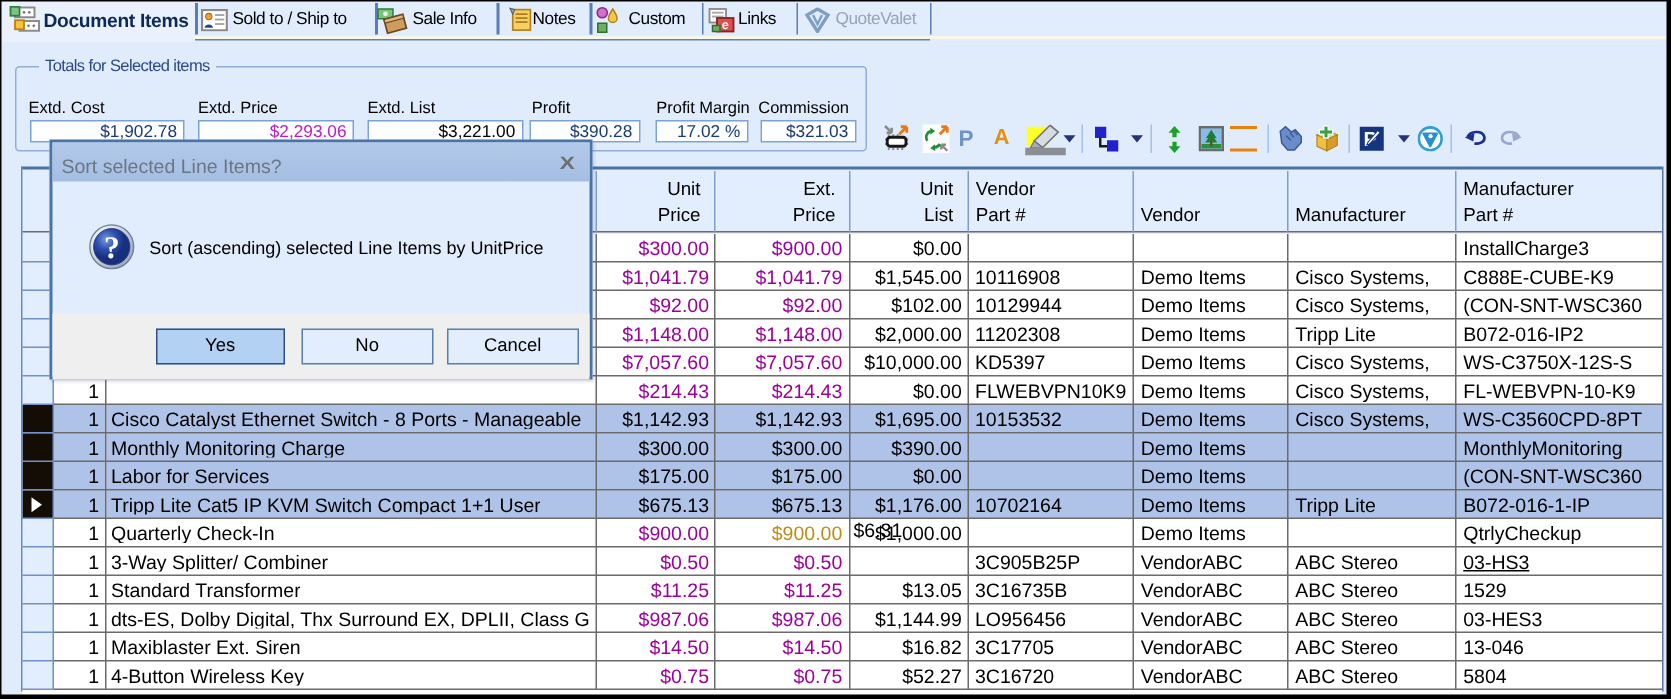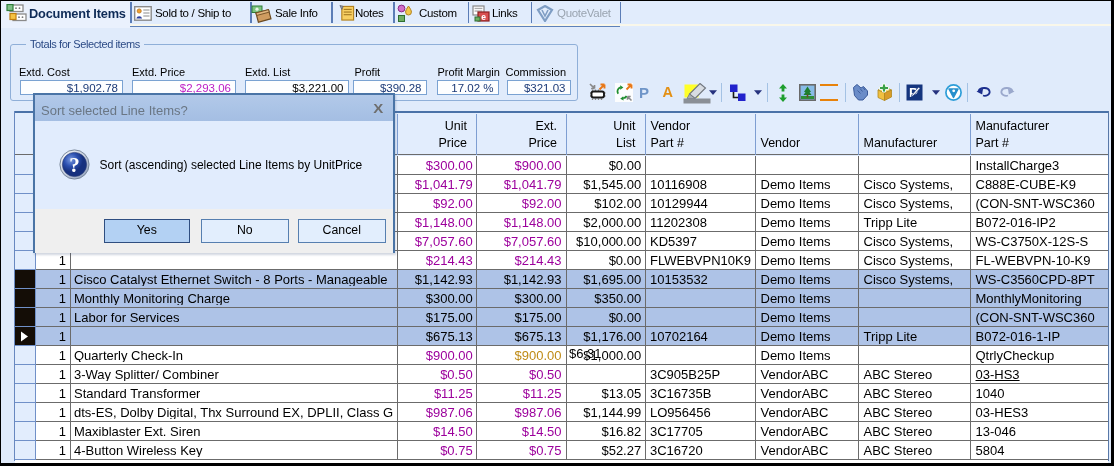--- a/index.html
+++ b/index.html
@@ -309,31 +309,32 @@
 <div class="t" style="left:479.0px;top:272.9px;width:82.5px;font-size:13.0px;color:#000;font-weight:normal;text-align:right;line-height:1;">$1,142.93</div>
 <div class="t" style="left:569.0px;top:272.9px;width:72.2px;font-size:13.0px;color:#000;font-weight:normal;text-align:right;line-height:1;">$1,695.00</div>
 <div class="t" style="left:650.0px;top:272.9px;font-size:13.0px;color:#000;font-weight:normal;text-align:left;line-height:1;">10153532</div>
 <div class="t" style="left:760.5px;top:272.9px;font-size:13.0px;color:#000;font-weight:normal;text-align:left;line-height:1;">Demo Items</div>
 <div class="t" style="left:863.5px;top:272.9px;font-size:13.0px;color:#000;font-weight:normal;text-align:left;line-height:1;">Cisco Systems,</div>
 <div class="t" style="left:975.5px;top:272.9px;font-size:13.0px;color:#000;font-weight:normal;text-align:left;line-height:1;">WS-C3560CPD-8PT</div>
 <div class="t" style="left:38.2px;top:291.9px;width:27.799999999999997px;font-size:13.0px;color:#000;font-weight:normal;text-align:right;line-height:1;">1</div>
 <div class="t" style="left:74.0px;top:291.9px;font-size:13.0px;color:#000;font-weight:normal;text-align:left;line-height:1;max-width:322px;overflow:hidden;">Monthly Monitoring Charge</div>
 <div class="t" style="left:399.5px;top:291.9px;width:73.2px;font-size:13.0px;color:#000;font-weight:normal;text-align:right;line-height:1;">$300.00</div>
 <div class="t" style="left:479.0px;top:291.9px;width:82.5px;font-size:13.0px;color:#000;font-weight:normal;text-align:right;line-height:1;">$300.00</div>
-<div class="t" style="left:569.0px;top:291.9px;width:72.2px;font-size:13.0px;color:#000;font-weight:normal;text-align:right;line-height:1;">$350.00</div>
+<div class="t" style="left:569.0px;top:291.9px;width:72.2px;font-size:13.0px;color:#000;font-weight:normal;text-align:right;line-height:1;">$390.00</div>
 <div class="t" style="left:760.5px;top:291.9px;font-size:13.0px;color:#000;font-weight:normal;text-align:left;line-height:1;">Demo Items</div>
 <div class="t" style="left:975.5px;top:291.9px;font-size:13.0px;color:#000;font-weight:normal;text-align:left;line-height:1;">MonthlyMonitoring</div>
 <div class="t" style="left:38.2px;top:310.9px;width:27.799999999999997px;font-size:13.0px;color:#000;font-weight:normal;text-align:right;line-height:1;">1</div>
 <div class="t" style="left:74.0px;top:310.9px;font-size:13.0px;color:#000;font-weight:normal;text-align:left;line-height:1;max-width:322px;overflow:hidden;">Labor for Services</div>
 <div class="t" style="left:399.5px;top:310.9px;width:73.2px;font-size:13.0px;color:#000;font-weight:normal;text-align:right;line-height:1;">$175.00</div>
 <div class="t" style="left:479.0px;top:310.9px;width:82.5px;font-size:13.0px;color:#000;font-weight:normal;text-align:right;line-height:1;">$175.00</div>
 <div class="t" style="left:569.0px;top:310.9px;width:72.2px;font-size:13.0px;color:#000;font-weight:normal;text-align:right;line-height:1;">$0.00</div>
 <div class="t" style="left:760.5px;top:310.9px;font-size:13.0px;color:#000;font-weight:normal;text-align:left;line-height:1;">Demo Items</div>
 <div class="t" style="left:975.5px;top:310.9px;font-size:13.0px;color:#000;font-weight:normal;text-align:left;line-height:1;">(CON-SNT-WSC360</div>
 <div class="t" style="left:38.2px;top:329.9px;width:27.799999999999997px;font-size:13.0px;color:#000;font-weight:normal;text-align:right;line-height:1;">1</div>
+<div class="t" style="left:74.0px;top:329.9px;font-size:13.0px;color:#000;font-weight:normal;text-align:left;line-height:1;max-width:322px;overflow:hidden;">Tripp Lite Cat5 IP KVM Switch Compact 1+1 User</div>
 <div class="t" style="left:399.5px;top:329.9px;width:73.2px;font-size:13.0px;color:#000;font-weight:normal;text-align:right;line-height:1;">$675.13</div>
 <div class="t" style="left:479.0px;top:329.9px;width:82.5px;font-size:13.0px;color:#000;font-weight:normal;text-align:right;line-height:1;">$675.13</div>
 <div class="t" style="left:569.0px;top:329.9px;width:72.2px;font-size:13.0px;color:#000;font-weight:normal;text-align:right;line-height:1;">$1,176.00</div>
 <div class="t" style="left:650.0px;top:329.9px;font-size:13.0px;color:#000;font-weight:normal;text-align:left;line-height:1;">10702164</div>
 <div class="t" style="left:760.5px;top:329.9px;font-size:13.0px;color:#000;font-weight:normal;text-align:left;line-height:1;">Demo Items</div>
 <div class="t" style="left:863.5px;top:329.9px;font-size:13.0px;color:#000;font-weight:normal;text-align:left;line-height:1;">Tripp Lite</div>
 <div class="t" style="left:975.5px;top:329.9px;font-size:13.0px;color:#000;font-weight:normal;text-align:left;line-height:1;">B072-016-1-IP</div>
 <div class="t" style="left:38.2px;top:348.9px;width:27.799999999999997px;font-size:13.0px;color:#000;font-weight:normal;text-align:right;line-height:1;">1</div>
 <div class="t" style="left:74.0px;top:348.9px;font-size:13.0px;color:#000;font-weight:normal;text-align:left;line-height:1;max-width:322px;overflow:hidden;">Quarterly Check-In</div>
 <div class="t" style="left:399.5px;top:348.9px;width:73.2px;font-size:13.0px;color:#9c009c;font-weight:normal;text-align:right;line-height:1;">$900.00</div>
@@ -351,21 +352,21 @@
 <div class="t" style="left:863.5px;top:367.9px;font-size:13.0px;color:#000;font-weight:normal;text-align:left;line-height:1;">ABC Stereo</div>
 <div class="t" style="left:975.5px;top:367.9px;font-size:13.0px;color:#000;font-weight:normal;text-align:left;line-height:1;text-decoration:underline;">03-HS3</div>
 <div class="t" style="left:38.2px;top:386.9px;width:27.799999999999997px;font-size:13.0px;color:#000;font-weight:normal;text-align:right;line-height:1;">1</div>
 <div class="t" style="left:74.0px;top:386.9px;font-size:13.0px;color:#000;font-weight:normal;text-align:left;line-height:1;max-width:322px;overflow:hidden;">Standard Transformer</div>
 <div class="t" style="left:399.5px;top:386.9px;width:73.2px;font-size:13.0px;color:#9c009c;font-weight:normal;text-align:right;line-height:1;">$11.25</div>
 <div class="t" style="left:479.0px;top:386.9px;width:82.5px;font-size:13.0px;color:#9c009c;font-weight:normal;text-align:right;line-height:1;">$11.25</div>
 <div class="t" style="left:569.0px;top:386.9px;width:72.2px;font-size:13.0px;color:#000;font-weight:normal;text-align:right;line-height:1;">$13.05</div>
 <div class="t" style="left:650.0px;top:386.9px;font-size:13.0px;color:#000;font-weight:normal;text-align:left;line-height:1;">3C16735B</div>
 <div class="t" style="left:760.5px;top:386.9px;font-size:13.0px;color:#000;font-weight:normal;text-align:left;line-height:1;">VendorABC</div>
 <div class="t" style="left:863.5px;top:386.9px;font-size:13.0px;color:#000;font-weight:normal;text-align:left;line-height:1;">ABC Stereo</div>
-<div class="t" style="left:975.5px;top:386.9px;font-size:13.0px;color:#000;font-weight:normal;text-align:left;line-height:1;">1040</div>
+<div class="t" style="left:975.5px;top:386.9px;font-size:13.0px;color:#000;font-weight:normal;text-align:left;line-height:1;">1529</div>
 <div class="t" style="left:38.2px;top:405.9px;width:27.799999999999997px;font-size:13.0px;color:#000;font-weight:normal;text-align:right;line-height:1;">1</div>
 <div class="t" style="left:74.0px;top:405.9px;font-size:13.0px;color:#000;font-weight:normal;text-align:left;line-height:1;max-width:322px;overflow:hidden;">dts-ES, Dolby Digital, Thx Surround EX, DPLII, Class G</div>
 <div class="t" style="left:399.5px;top:405.9px;width:73.2px;font-size:13.0px;color:#9c009c;font-weight:normal;text-align:right;line-height:1;">$987.06</div>
 <div class="t" style="left:479.0px;top:405.9px;width:82.5px;font-size:13.0px;color:#9c009c;font-weight:normal;text-align:right;line-height:1;">$987.06</div>
 <div class="t" style="left:569.0px;top:405.9px;width:72.2px;font-size:13.0px;color:#000;font-weight:normal;text-align:right;line-height:1;">$1,144.99</div>
 <div class="t" style="left:650.0px;top:405.9px;font-size:13.0px;color:#000;font-weight:normal;text-align:left;line-height:1;">LO956456</div>
 <div class="t" style="left:760.5px;top:405.9px;font-size:13.0px;color:#000;font-weight:normal;text-align:left;line-height:1;">VendorABC</div>
 <div class="t" style="left:863.5px;top:405.9px;font-size:13.0px;color:#000;font-weight:normal;text-align:left;line-height:1;">ABC Stereo</div>
 <div class="t" style="left:975.5px;top:405.9px;font-size:13.0px;color:#000;font-weight:normal;text-align:left;line-height:1;">03-HES3</div>
 <div class="t" style="left:38.2px;top:424.9px;width:27.799999999999997px;font-size:13.0px;color:#000;font-weight:normal;text-align:right;line-height:1;">1</div>

